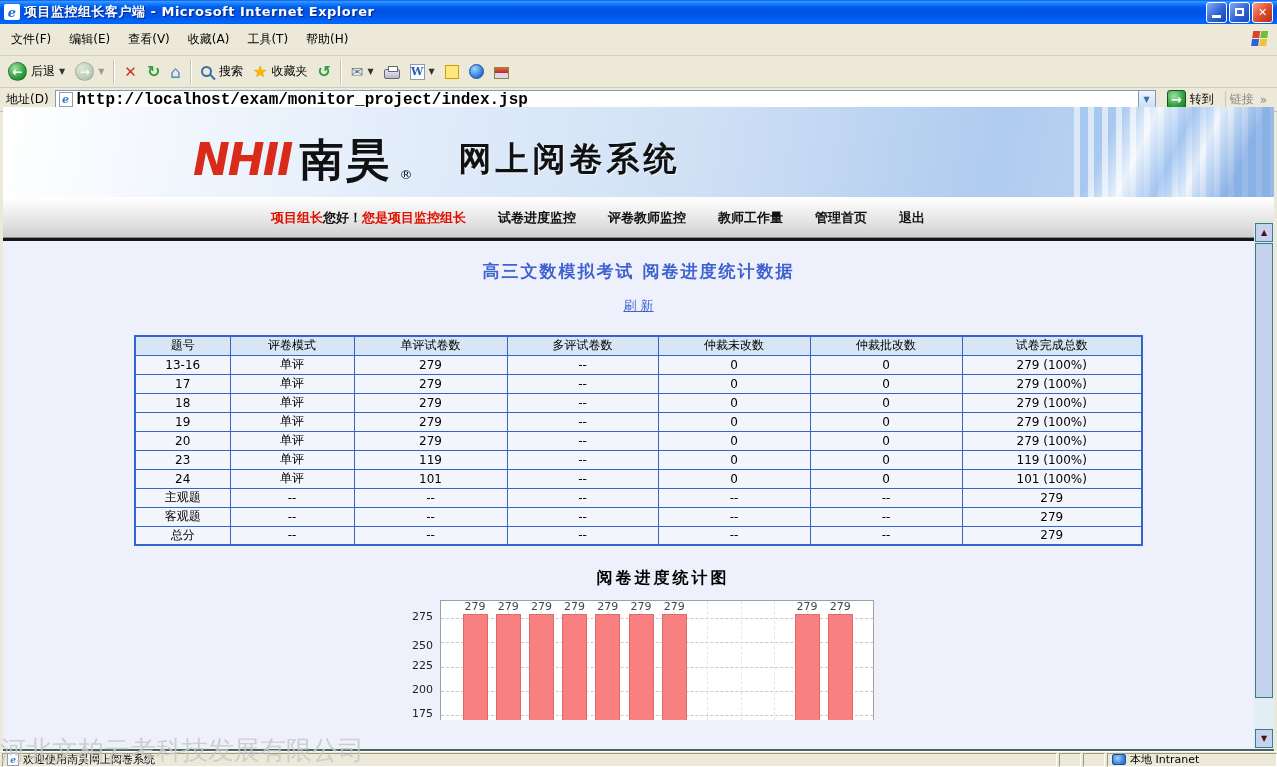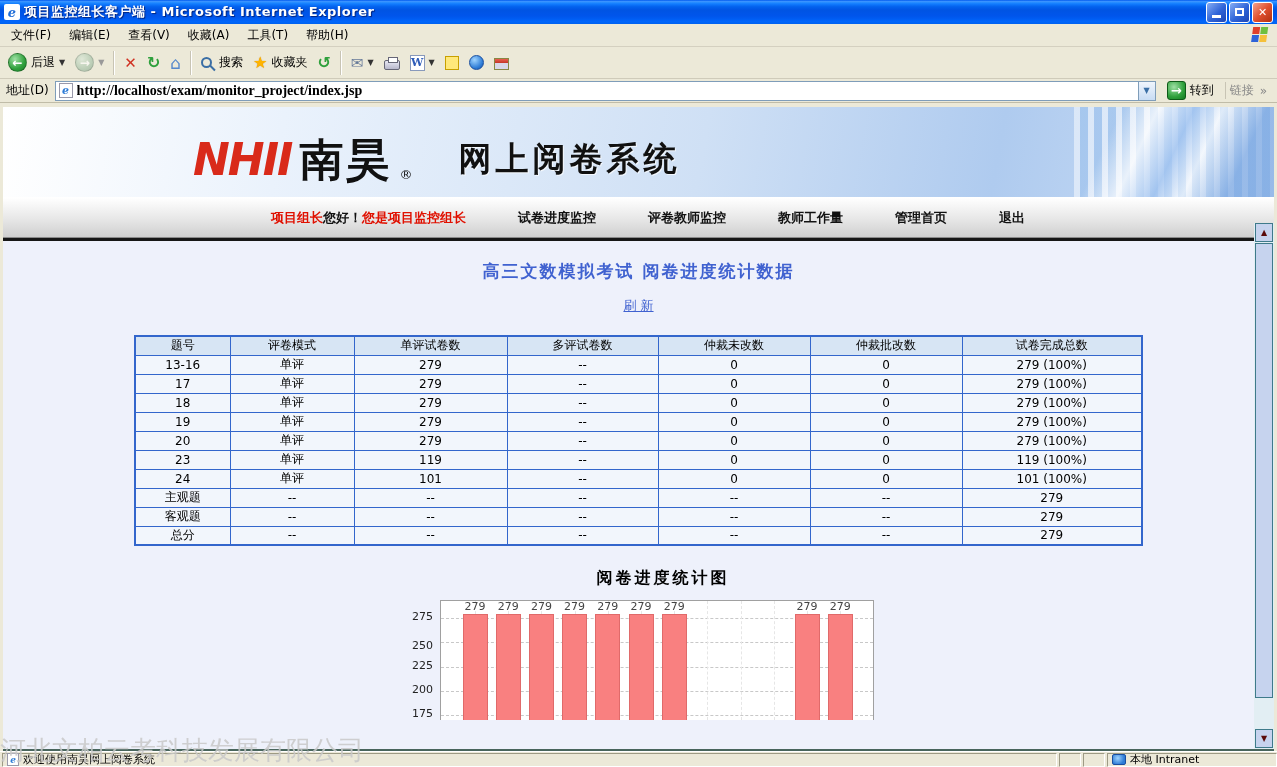--- a/index.html
+++ b/index.html
@@ -17,21 +17,21 @@
   .title-text{color:#fff;font-weight:bold;font-size:13px;flex:1;white-space:nowrap;overflow:hidden;
     text-shadow:1px 1px 1px #00227A;letter-spacing:.5px;}
   .winbtns{display:flex;gap:2px;}
   .tbtn{width:21px;height:21px;border-radius:3px;border:1px solid #fff;display:flex;align-items:center;justify-content:center;
     color:#fff;font-weight:bold;font-size:11px;}
   .tbtn.minmax{background:linear-gradient(135deg,#86AEF4,#2E63D8 55%,#1E46B4);}
   .tbtn.close{background:linear-gradient(135deg,#F4A28E,#E0502F 50%,#B03010);}
   .glyph-min{display:block;width:9px;height:3px;background:#fff;margin-top:9px;}
   .glyph-restore{display:block;width:9px;height:8px;border:2px solid #fff;position:relative;}
   
-  .menubar{height:23px;display:flex;align-items:center;background:#ECE9D8;border-bottom:1px solid #D4D0C0;padding:0 2px;}
+  .menubar{height:32px;display:flex;align-items:center;background:#ECE9D8;border-bottom:1px solid #D4D0C0;padding:0 2px;}
   .menu-item{padding:3px 9px;cursor:default;}
   .menubar .spacer{flex:1;}
   .winlogo{width:17px;height:17px;display:grid;grid-template-columns:7px 7px;grid-template-rows:7px 7px;gap:1px;transform:skewX(-8deg);margin-right:6px;}
   .winlogo i{display:block;}
   
   .toolbar{height:32px;display:flex;align-items:center;background:#ECE9D8;border-bottom:1px solid #CFCBBA;padding:0 4px;gap:2px;}
   .tb-btn{display:flex;align-items:center;gap:4px;padding:2px 4px;white-space:nowrap;}
   .tb-sep{width:2px;height:24px;border-left:1px solid #C8C4B4;border-right:1px solid #FFF;margin:0 3px;}
   .circle-icon{width:19px;height:19px;border-radius:50%;display:flex;align-items:center;justify-content:center;
     color:#fff;font-size:12px;font-weight:bold;border:1px solid rgba(0,0,0,.25);}
@@ -52,21 +52,21 @@
   .word-icon{width:15px;height:16px;background:#fff;border:1px solid #8899BB;color:#2E5CB8;font-weight:bold;
     font-family:"DejaVu Serif",serif;font-size:11px;display:flex;align-items:center;justify-content:center;}
   .note-icon{width:14px;height:14px;background:#FFE87A;border:1px solid #C8A000;}
   .msn-icon{width:15px;height:15px;border-radius:50%;background:radial-gradient(circle at 35% 30%,#9FD4FF,#2E7CD6 65%,#1A4FA0);border:1px solid #1A4FA0;}
   .discuss-icon{width:15px;height:12px;background:linear-gradient(#E86050,#C03020 45%,#D8D8E8 45%);border:1px solid #884;margin-top:3px;}
   
   .addressbar{height:24px;display:flex;align-items:center;background:#ECE9D8;border-bottom:1px solid #C0BCA8;padding:0 6px;gap:6px;}
   .addr-box{flex:1;height:20px;background:#fff;border:1px solid #7F9DB9;display:flex;align-items:center;padding-left:3px;gap:4px;}
   .addr-page-icon{width:14px;height:15px;background:#fff;border:1px solid #99A;display:flex;align-items:center;justify-content:center;
     color:#2E7CD6;font-weight:bold;font-style:italic;font-size:11px;font-family:"DejaVu Serif",serif;}
-  .addr-url{flex:1;font-family:Liberation Serif, serif;font-size:14px;font-weight:bold;white-space:nowrap;overflow:hidden;}
+  .addr-url{flex:1;font-family:Liberation Mono, monospace;font-size:16px;font-weight:bold;white-space:nowrap;overflow:hidden;}
   .addr-dd{width:17px;height:18px;background:linear-gradient(#EFF5FD,#C8DCF4);border-left:1px solid #7F9DB9;display:flex;align-items:center;justify-content:center;color:#3A6EA5;font-size:8px;}
   .go-btn{display:flex;align-items:center;gap:4px;padding:1px 5px;}
   .go-icon{width:19px;height:19px;border-radius:3px;background:radial-gradient(circle at 35% 30%,#9FE0A4,#2FA03C 60%,#157A22);
     color:#fff;display:flex;align-items:center;justify-content:center;font-weight:bold;font-size:13px;border:1px solid #0E5A18;}
   .links-area{display:flex;align-items:center;gap:6px;color:#888;padding:0 4px;border-left:1px solid #C8C4B4;}
   
   .frame{position:absolute;top:107px;left:3px;right:3px;bottom:16px;background:#EEF1FB;overflow:hidden;border-bottom:2px solid #48655C;}
   
   .banner{height:90px;position:relative;overflow:hidden;
     background:linear-gradient(100deg,#FFFFFF 0%,#EAF2FC 22%,#CFE0F5 55%,#AFCBEF 78%,#CDDFF6 100%);}
@@ -78,21 +78,21 @@
   .logo-latin{color:#D92A1A;font-size:44px;font-weight:bold;font-style:italic;letter-spacing:-2px;line-height:44px;}
   .logo-cn{color:#111;font-size:44px;font-weight:bold;line-height:44px;letter-spacing:2px;}
   .logo-reg{color:#111;font-size:13px;margin-top:-2px;}
   .logo-product{color:#111;font-size:33px;font-weight:bold;margin-left:38px;margin-top:8px;letter-spacing:4px;
     text-shadow:1px 1px 0 rgba(255,255,255,.7);}
   
   .navbar{height:40px;display:flex;align-items:center;background:linear-gradient(#FFFFFF,#E4E4E4 60%,#CFCFCF);
     border-top:1px solid #fff;font-weight:bold;font-size:13px;}
   .nav-greeting{margin-left:268px;white-space:nowrap;}
   .red-t{color:#E01000;} .blk-t{color:#111;}
-  .nav-item{margin-left:52px;color:#111;white-space:nowrap;cursor:pointer;}
+  .nav-item{margin-left:32px;color:#111;white-space:nowrap;cursor:pointer;}
   .darkstrip{height:4px;background:#161616;border-top:1px solid #8A8A8A;}
   
   .content{position:relative;height:calc(100% - 116px);}
   .page-title{margin-top:19px;text-align:center;font-size:17px;font-weight:bold;color:#4062D0;letter-spacing:2px;}
   .refresh-row{text-align:center;margin-top:14px;}
   .refresh-link{color:#4062D0;text-decoration:underline;font-size:13px;cursor:pointer;margin-top:28px;}
   
   table.progress{margin:20px auto 0;border-collapse:collapse;border:2px solid #3366CC;background:#F2F6FC;}
   table.progress th{background:#D7E5F4;font-weight:normal;}
   table.progress th,table.progress td{border:1px solid #3366CC;height:19px;text-align:center;font-size:12px;padding:0 4px;white-space:nowrap;}

